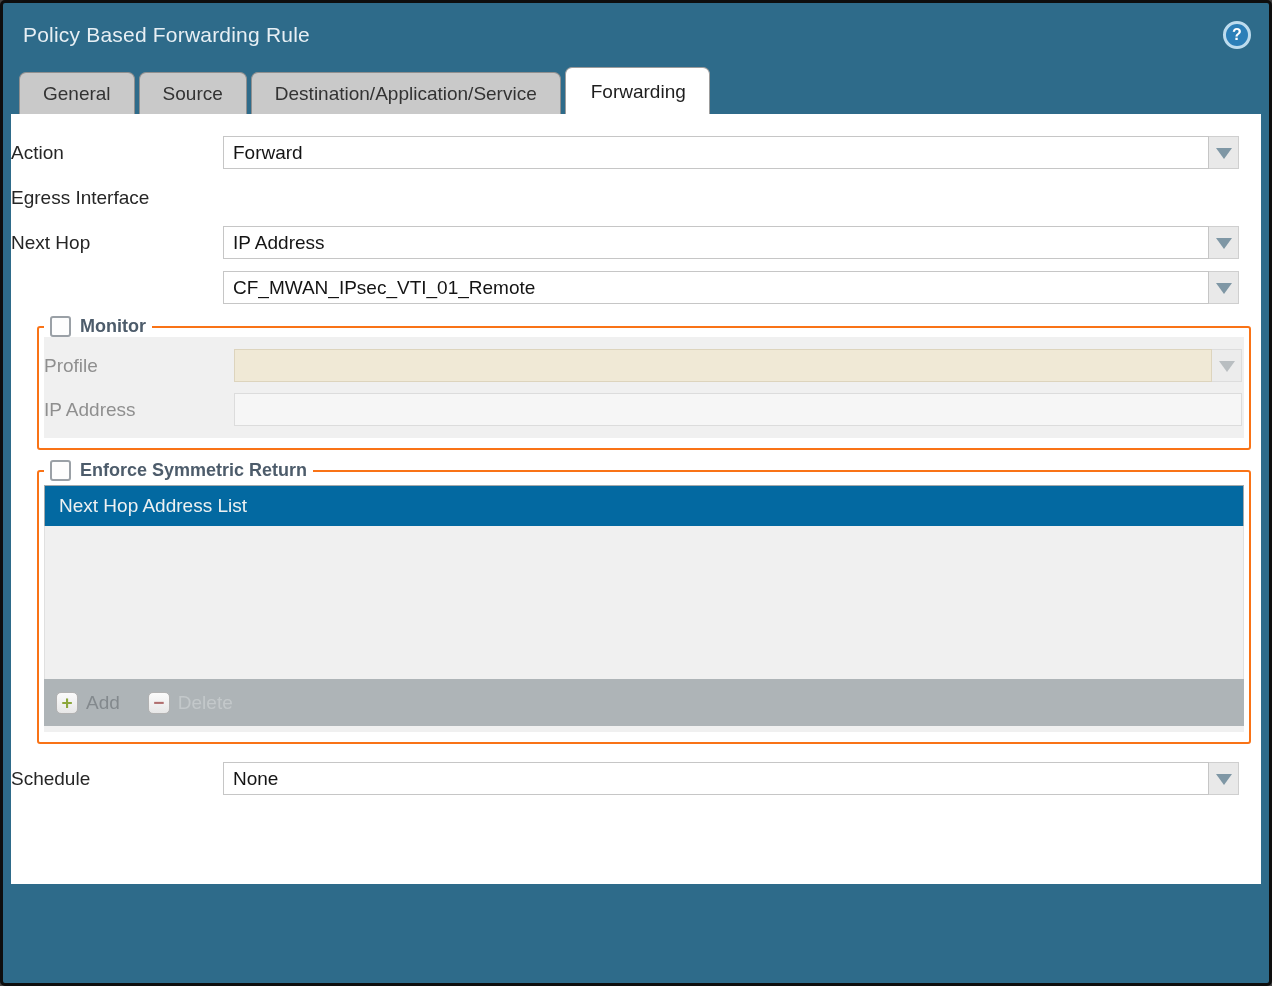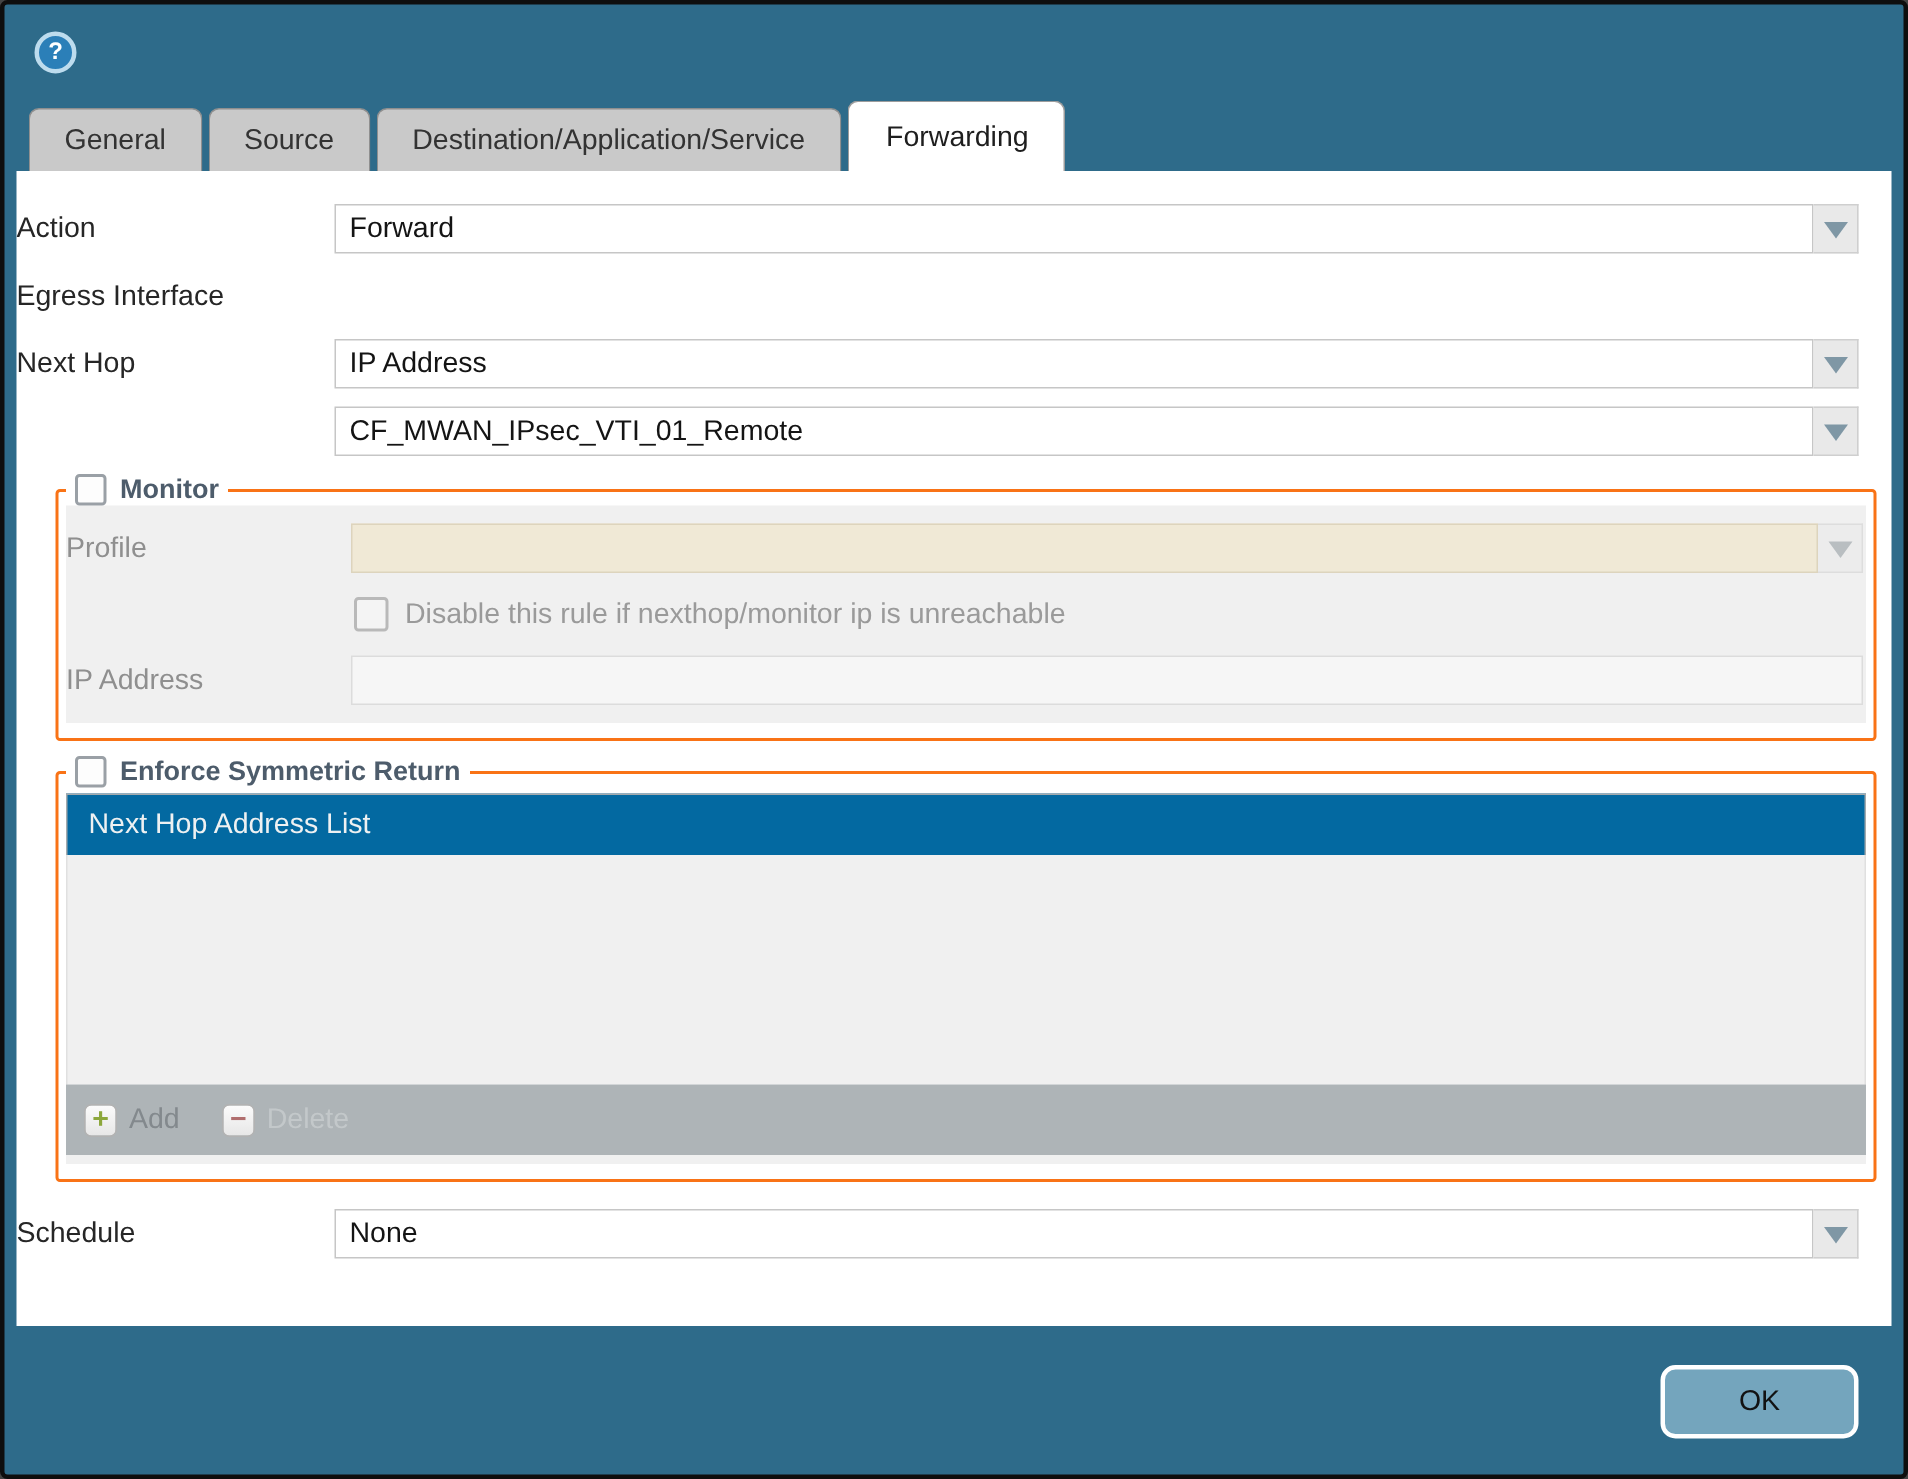--- a/index.html
+++ b/index.html
@@ -77,20 +77,21 @@
          display:flex; align-items:center; justify-content:center; font-size:19px; color:#121212; cursor:pointer; }
   .btn.ok { background:#74a5bd; }
   .btn.cancel { background:#c9c9c9; }
 </style>
 </head>
 <body>
 
 <div class="window">
 
   <div class="titlebar">
+    <span class="title">Policy Based Forwarding Rule</span>
     <span class="help">?</span>
   </div>
 
   <div class="tabs">
     <div class="tab">General</div>
     <div class="tab">Source</div>
     <div class="tab">Destination/Application/Service</div>
     <div class="tab active">Forwarding</div>
   </div>
 
@@ -138,24 +139,20 @@
       <div class="monitor-panel">
         <div class="row">
           <span class="label">Profile</span>
           <div class="field">
             <div class="valuebox beige"></div>
             <div class="dd disabled">
                 <span class="arrow"></span>
               </div>
           </div>
         </div>
-        <div class="cb-row">
-          <span class="cb light"></span>
-          <span class="cb-text">Disable this rule if nexthop/monitor ip is unreachable</span>
-        </div>
         <div class="row">
           <span class="label">IP Address</span>
           <div class="field">
             <div class="valuebox disabled"></div>
           </div>
         </div>
       </div>
     </fieldset>
 
     <fieldset class="group">
@@ -188,16 +185,15 @@
         <div class="valuebox">None</div>
         <div class="dd">
             <span class="arrow"></span>
           </div>
       </div>
     </div>
 
   </div>
 
   <div class="footer">
-    <div class="btn ok">OK</div>
   </div>
 
 </div>
 
 </body></html>

